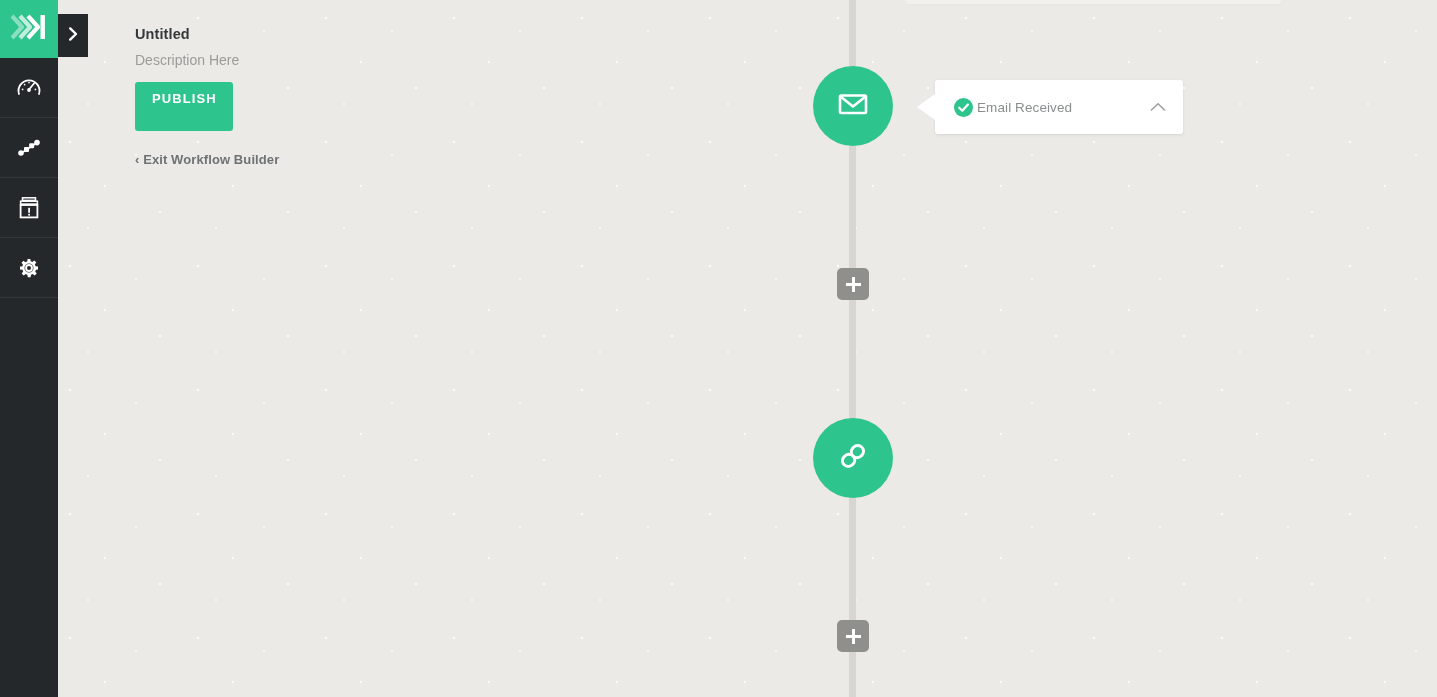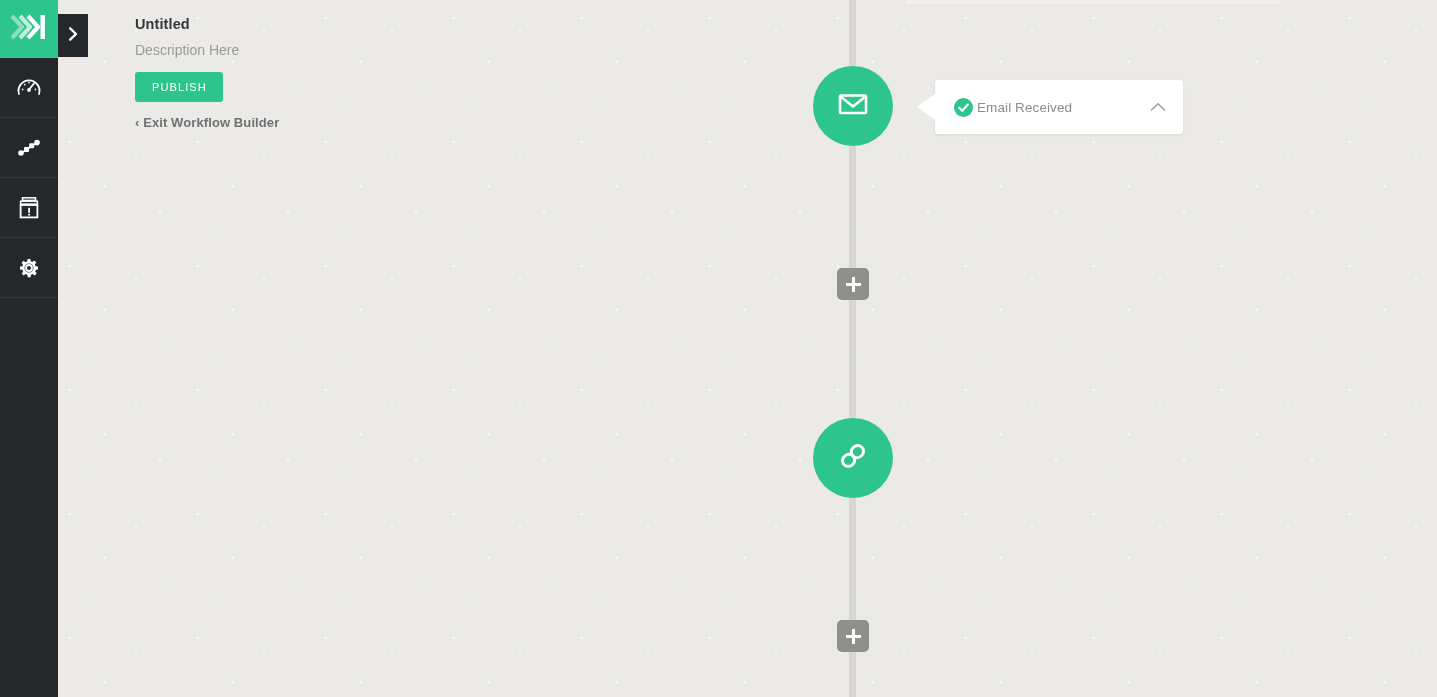--- a/index.html
+++ b/index.html
@@ -73,52 +73,52 @@
     align-items: center;
     justify-content: center;
     cursor: pointer;
     z-index: 31;
   }
 
   
   #header {
     position: absolute;
     left: 135px;
-    top: 16px;
+    top: 26px;
     width: 420px;
     z-index: 20;
   }
   #header .wf-title {
     font-size: 14.5px;
     font-weight: bold;
     color: #34383b;
     letter-spacing: .1px;
     margin: 0 0 10px 0;
   }
   #header .wf-desc {
     font-size: 14px;
     color: #9b9b98;
     margin: 0 0 14px 0;
   }
   #publish-btn {
     display: inline-block;
     background: #2ec48d;
     color: #ffffff;
-    font-size: 11px;
-    font-weight: normal;
+    font-size: 13px;
+    font-weight: bold;
     letter-spacing: 1.1px;
-    padding: 9px 16px 9px 17px;
+    padding: 9px 16px 25px 17px;
     border: none;
     border-radius: 3px;
     cursor: pointer;
     font-family: "Liberation Sans", sans-serif;
   }
   #exit-link {
     display: block;
-    margin-top: 13px;
+    margin-top: 21px;
     font-size: 13px;
     font-weight: bold;
     color: #6f7275;
     text-decoration: none;
     cursor: pointer;
     letter-spacing: .1px;
   }
 
   
   .spine {

